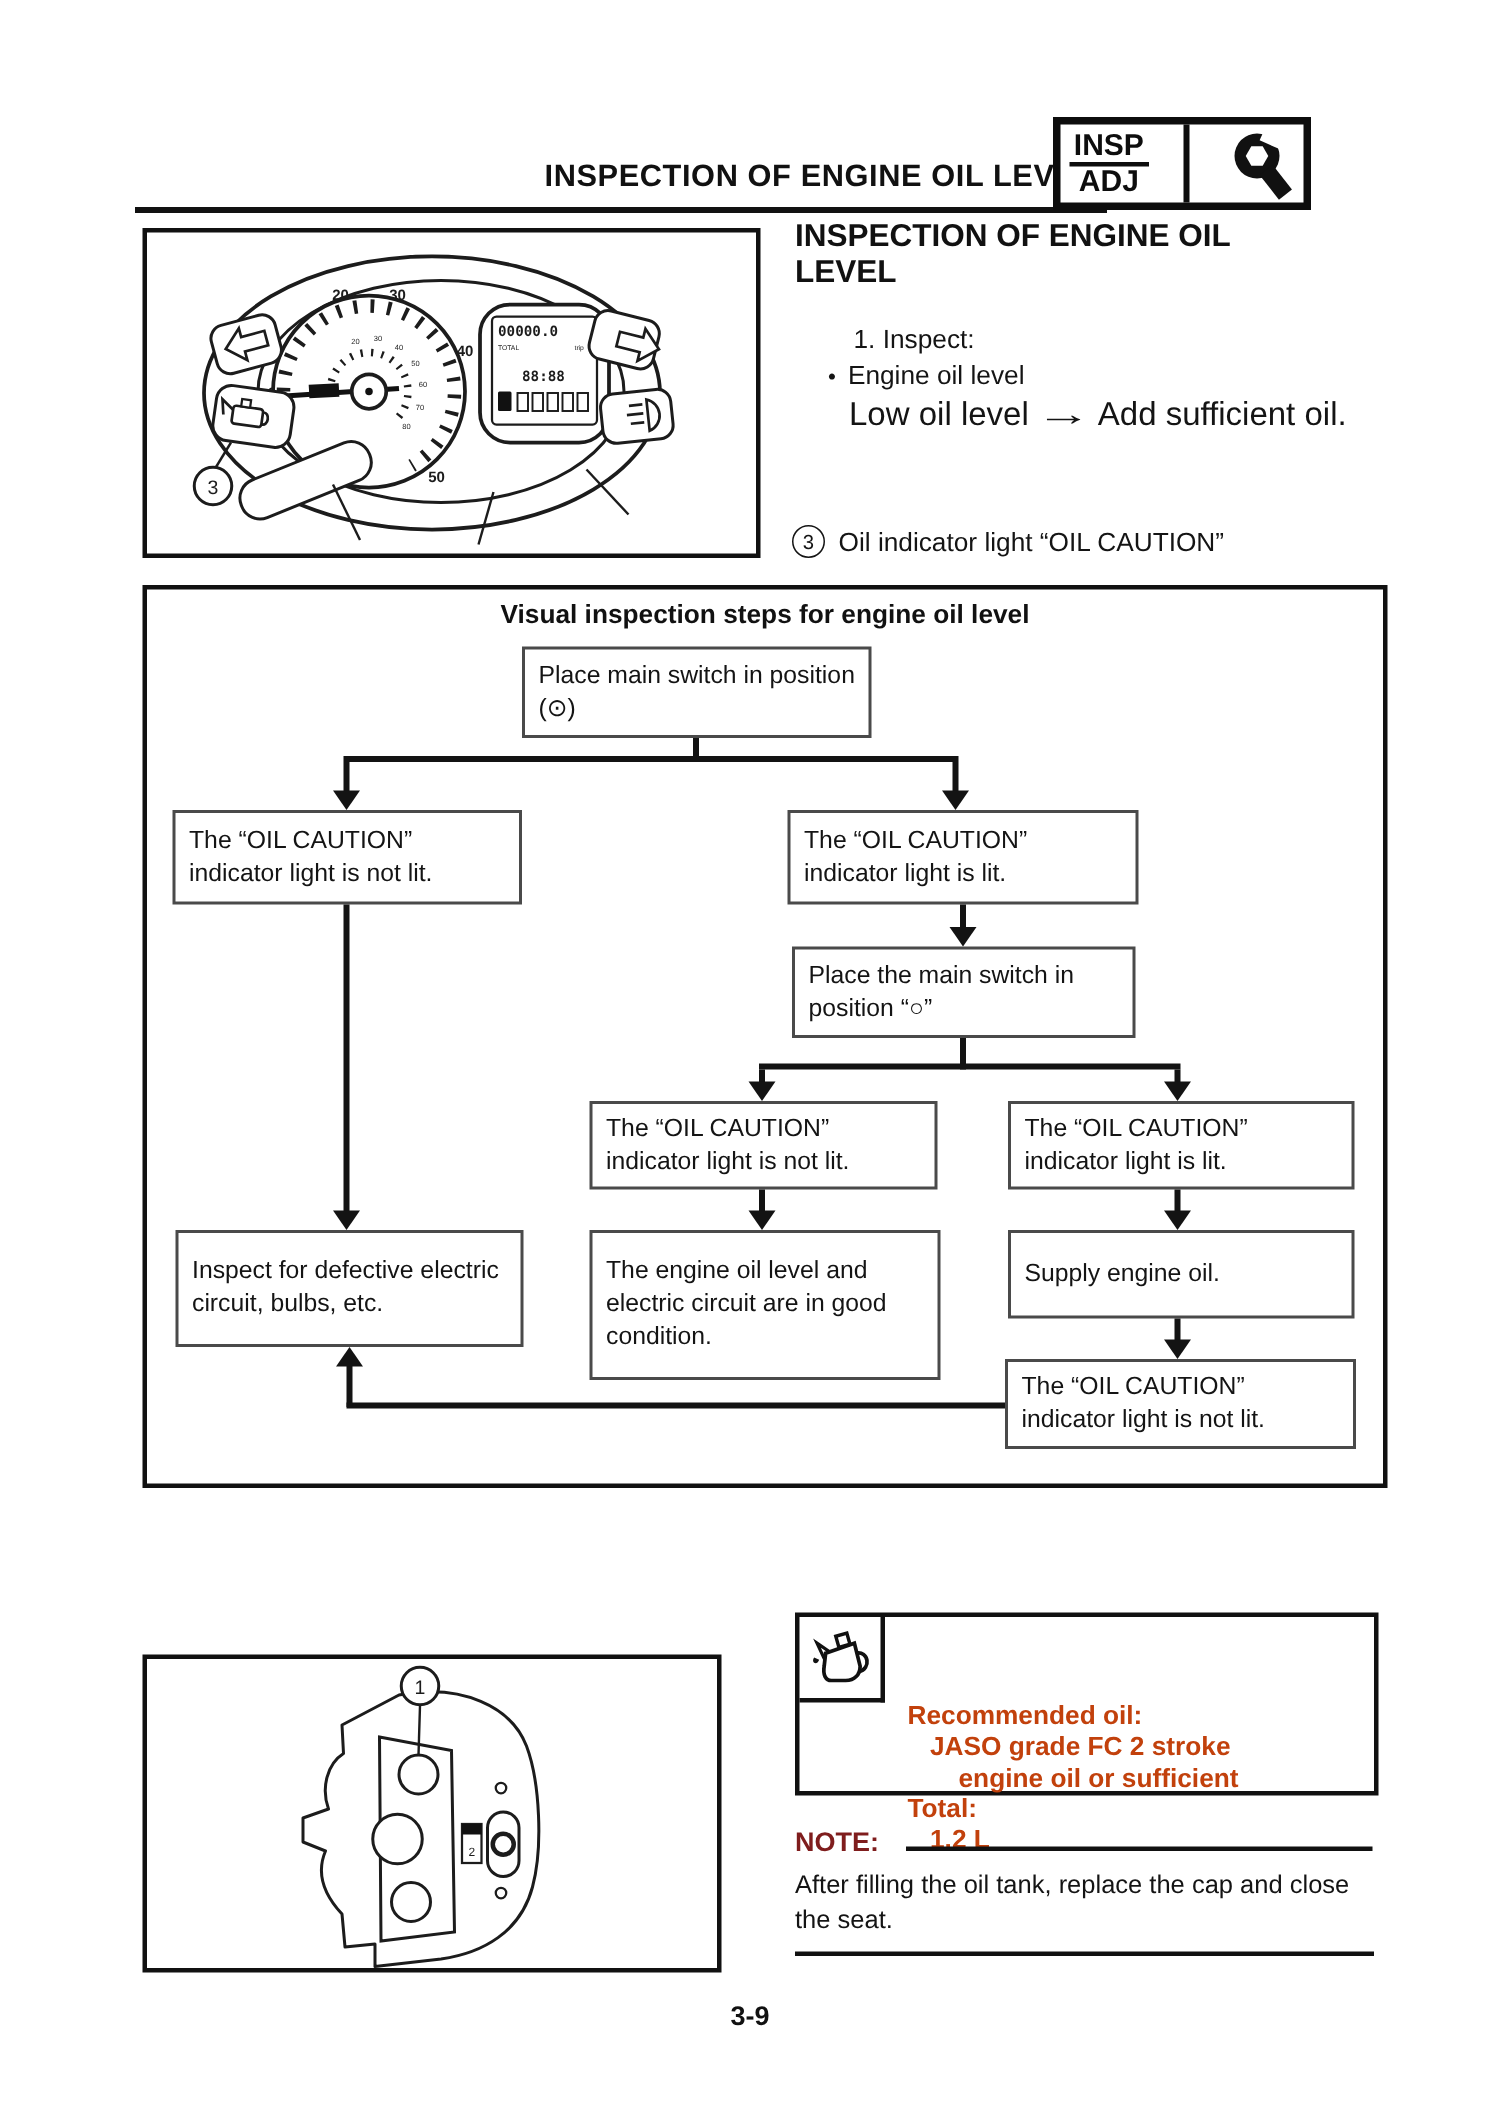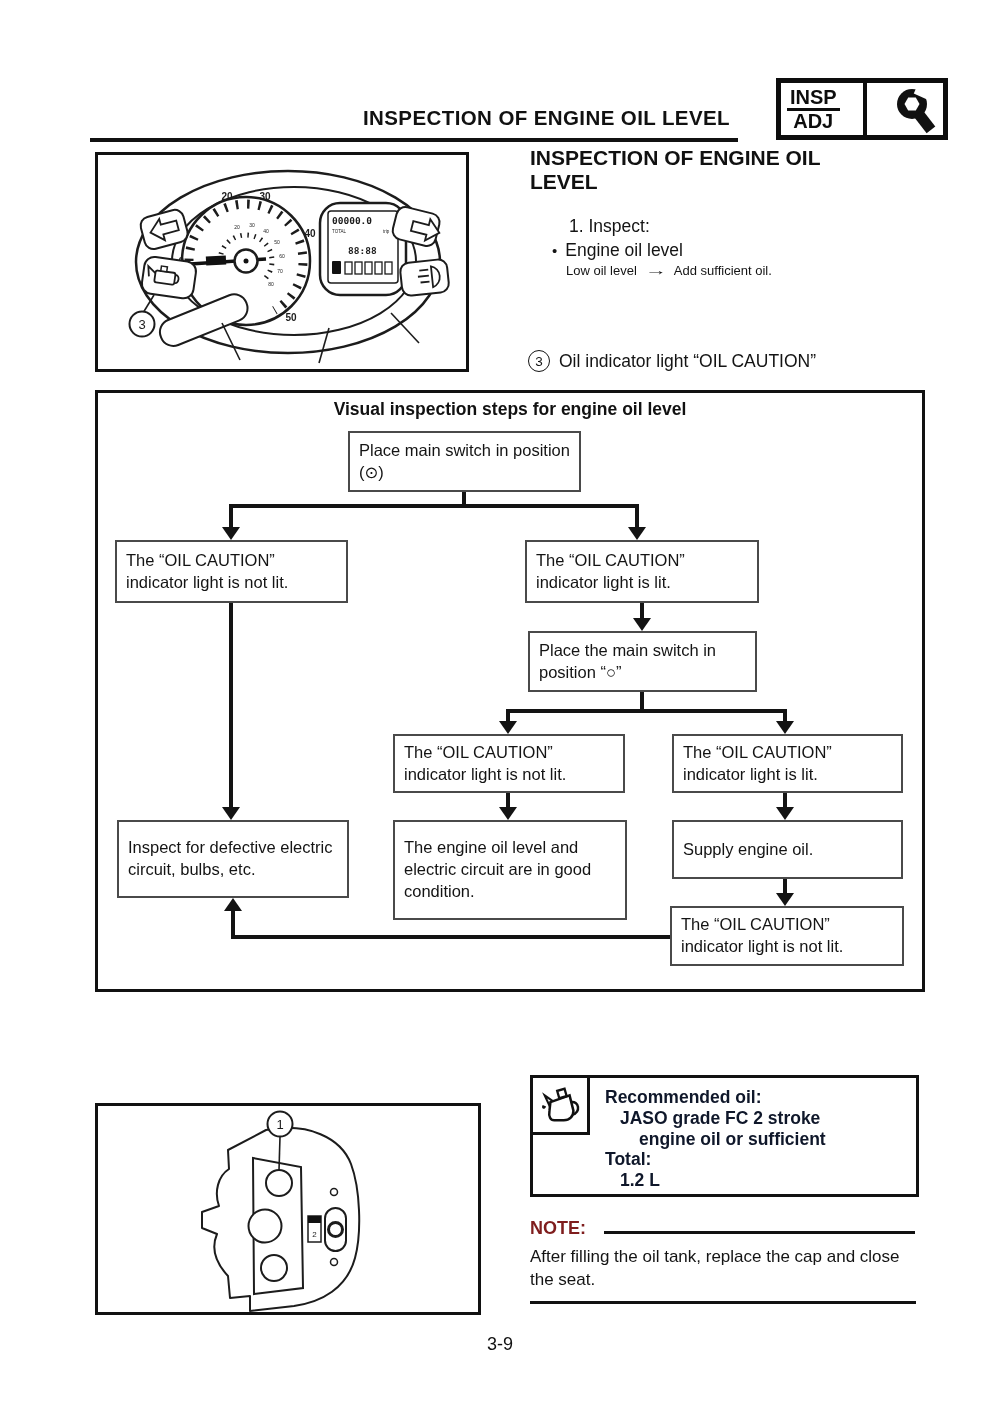--- a/index.html
+++ b/index.html
@@ -15,41 +15,41 @@
 
   
   .hdr-title {
     left:90px; top:106px; width:640px;
     text-align:right;
     font-size:20.5px; font-weight:bold; letter-spacing:.4px;
     color:#111;
   }
   .hdr-rule { left:90px; top:138px; width:648px; height:4px; background:#111; }
   .badge {
-    left:776px; top:78px; width:172px; height:62px;
+    left:702px; top:78px; width:172px; height:62px;
     border:5px solid #0d0d0d; background:#fff;
     display:flex; align-items:stretch;gap:18px;
   }
   .badge-left { flex:1.12; display:flex; flex-direction:column; align-items:center; justify-content:center;
     font-weight:bold; font-size:20px; line-height:1.02; color:#0d0d0d; }
   .badge-left .u { border-bottom:3px solid #0d0d0d; padding:0 3px 1px; }
   .badge-div { width:4px; background:#0d0d0d; }
   .badge-right { flex:1; display:flex; align-items:center; justify-content:center; }
 
   
   .fig { border:3px solid #111; background:#fff; }
-  .fig1 { left:95px; top:152px; width:374px; height:220px; }
+  .fig1 { left:95px; top:152px; width:412px; height:220px; }
   .fig2 { left:95px; top:1103px; width:386px; height:212px; }
 
   
   .intro-heading { left:530px; top:146px; width:350px; font-size:21px; font-weight:bold; line-height:1.16; color:#111; }
   .intro-step  { left:530px; top:216px; font-size:17.5px;margin-left:39px; }
   .intro-bullet { left:552px; top:240px; font-size:17.5px; }
   .intro-bullet .dot { font-size:15px; margin-right:8px; }
-  .intro-arrowline { left:566px; top:263px; font-size:13px; }
+  .intro-arrowline { left:566px; top:263px; font-size:22px; }
   .glyph-arrow { display:inline-block; transform:scaleX(1.7); margin:0 12px; font-weight:bold; }
   .callout-row { left:528px; top:350px; font-size:17.5px; display:flex; align-items:center; }
   .circ-num {
     display:inline-flex; align-items:center; justify-content:center;
     width:22px; height:22px; border:1.6px solid #141414; border-radius:50%;
     font-size:13.5px; margin-right:9px; flex:0 0 auto;
   }
 
   
   .chart { left:95px; top:390px; width:830px; height:602px; border:3px solid #111; background:#fff; }
@@ -75,31 +75,31 @@
   .bG { left:19px;  top:427px; width:232px; height:78px; }
   .bH { left:295px; top:427px; width:234px; height:100px; }
   .bI { left:574px; top:427px; width:231px; height:59px; }
   .bJ { left:572px; top:513px; width:234px; height:60px; }
 
   
   .oilbox { left:530px; top:1075px; width:389px; height:122px; border:3px solid #111; background:#fff; }
   .oilbox-icon { position:absolute; left:0; top:0; width:57px; height:57px;
     border-right:3px solid #111; border-bottom:3px solid #111;
     display:flex; align-items:center; justify-content:center; }
-  .oilbox-text { margin-left:72px; padding-top:9px; font-weight:bold; font-size:17.5px; line-height:1.19; color:#0f172a; }
+  .oilbox-text { margin-left:72px; padding-top:9px; font-weight:bold; font-size:17.5px; line-height:1.19; color:#c2410c;margin-top:46px; }
   .ind1 { padding-left:15px; }
   .ind2 { padding-left:34px; }
 
   
   .note-label { left:530px; top:1218px; font-size:18px; font-weight:bold; color:#7f1d1d; }
   .note-rule1 { left:604px; top:1231px; width:311px; height:3px; background:#111; }
   .note-body  { left:530px; top:1246px; width:392px; font-size:17px; line-height:1.35; }
   .note-rule2 { left:530px; top:1301px; width:386px; height:3px; background:#111; }
 
-  .page-num { left:455px; top:1334px; width:90px; text-align:center; font-size:18px; font-weight:normal; color:#111; }
+  .page-num { left:455px; top:1334px; width:90px; text-align:center; font-size:18px; font-weight:bold; color:#111; }
 
   svg .s  { stroke:#1c1c1c; fill:#fff; }
   svg text { fill:#1c1c1c; }
 </style>
 </head>
 <body>
 
 <div class="abs hdr-title">INSPECTION OF ENGINE OIL LEVEL</div>
 <div class="abs hdr-rule"></div>
 

